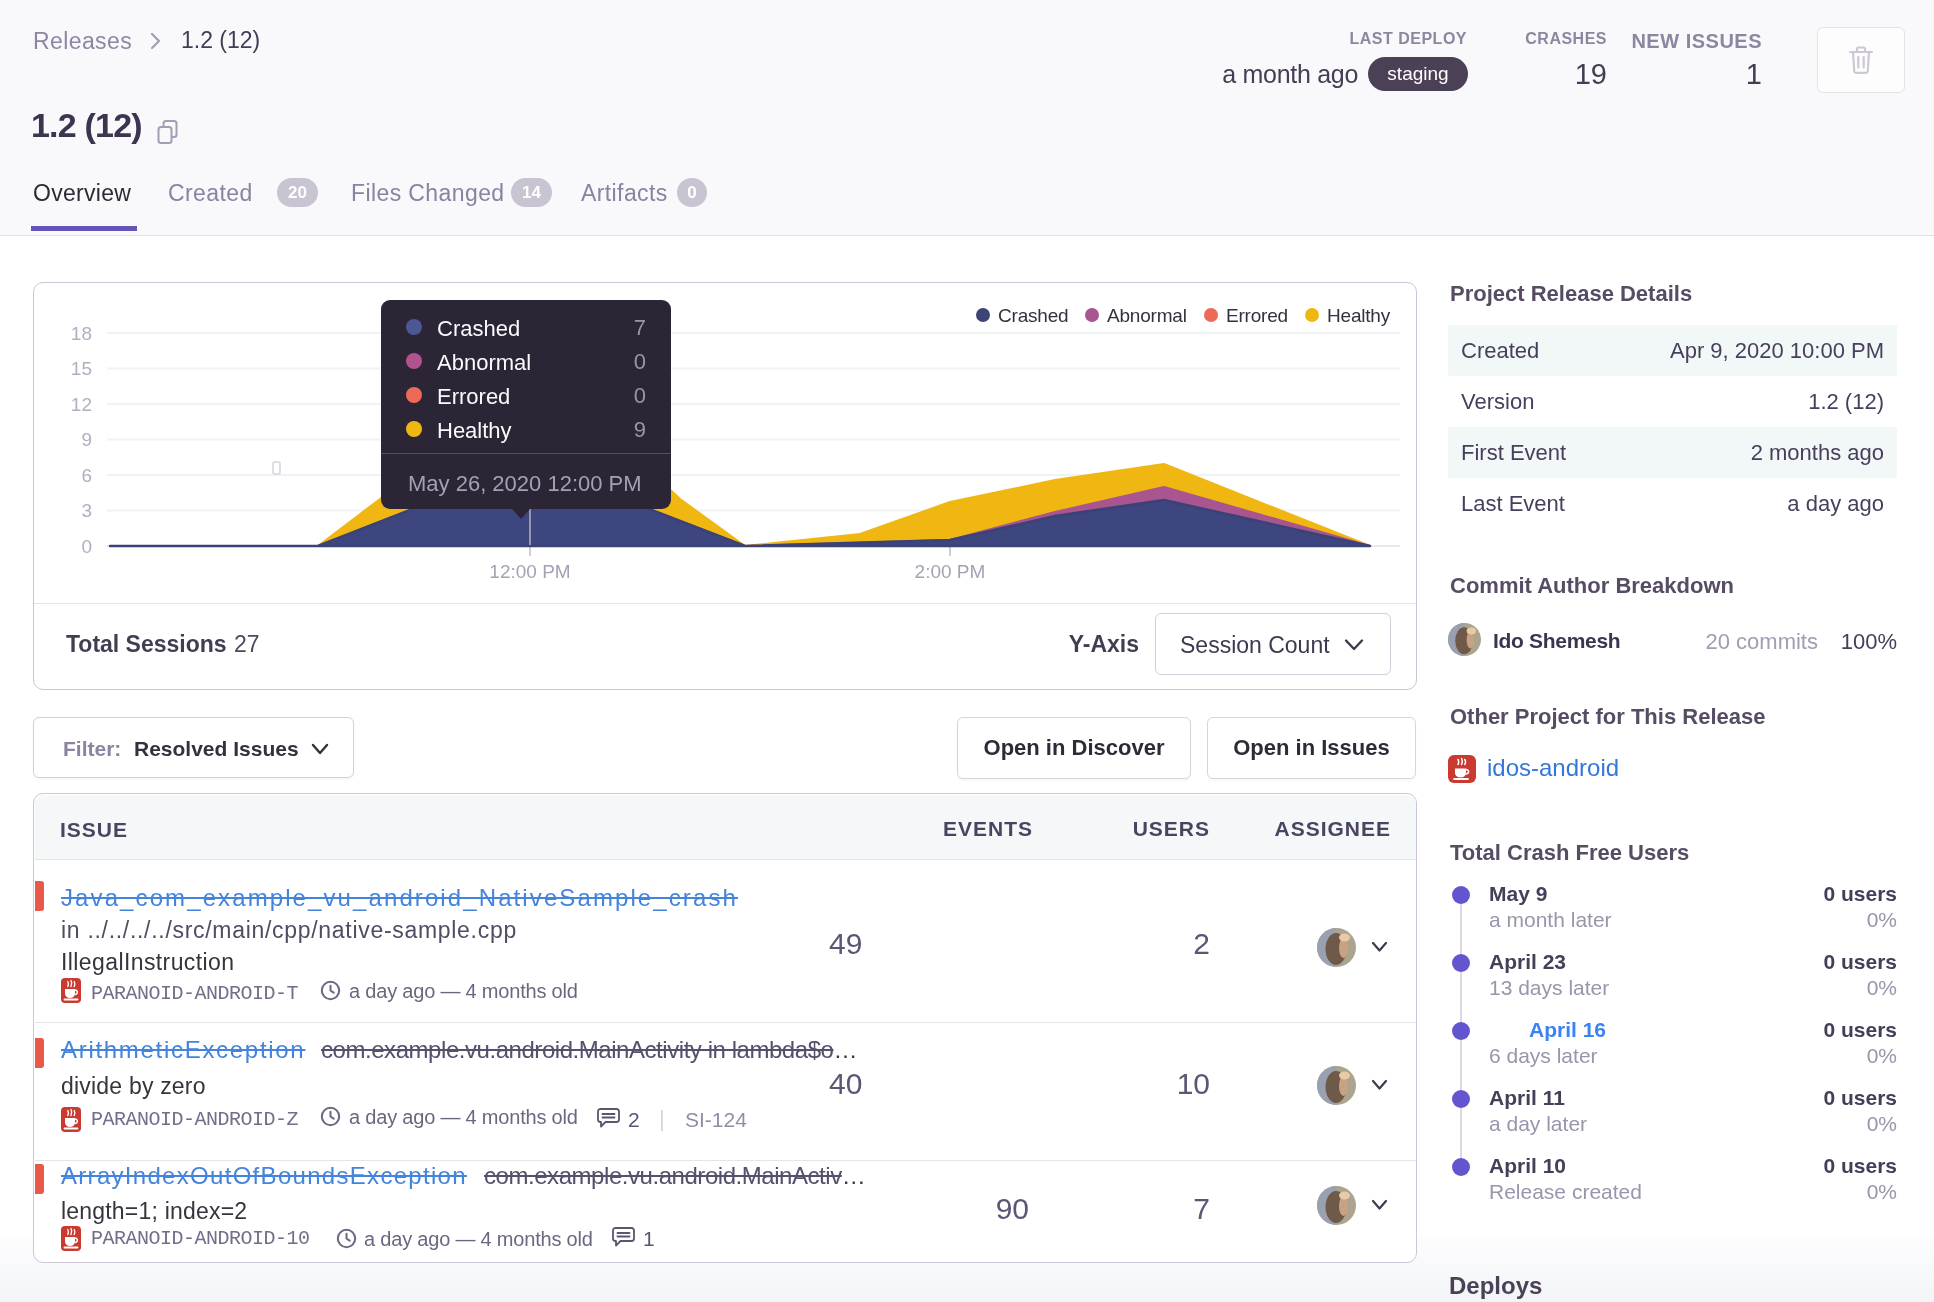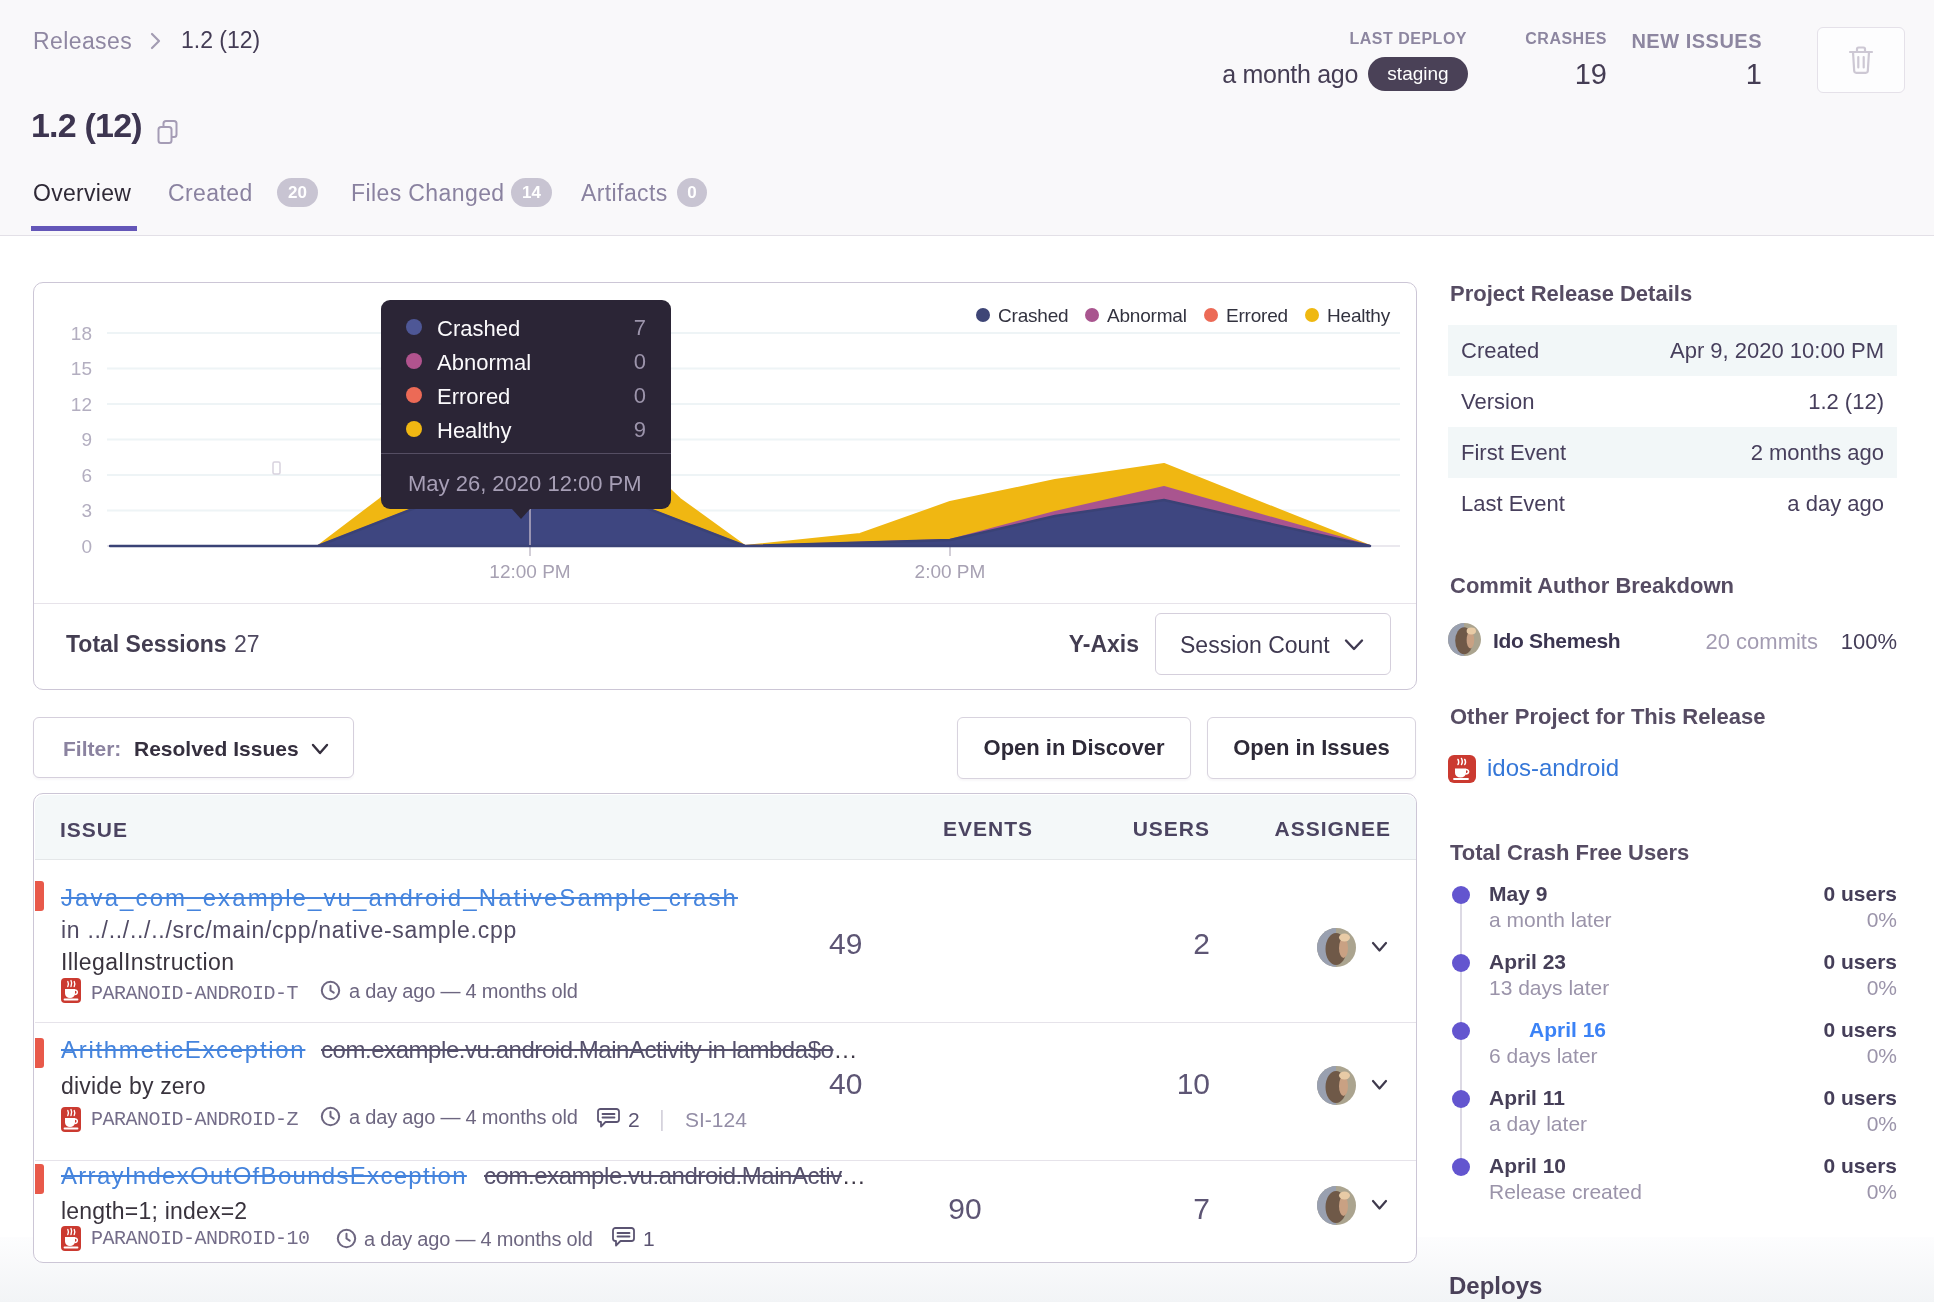--- a/index.html
+++ b/index.html
@@ -237,21 +237,21 @@
 <svg class="abs" style="left:336px; top:1228px;" width="21" height="21" viewBox="0 0 21 21">
       <circle cx="10.5" cy="10.5" r="8.7" stroke="#6d6680" stroke-width="2" fill="none"></circle>
       <path d="M10.5 5.8 V10.5 L13.7 12.6" stroke="#6d6680" stroke-width="2" fill="none" stroke-linecap="round"></path>
     </svg>
 <div class="abs" style="left:364px; top:1228px; font-size:20px; color:#6d6680; letter-spacing:-0.2px;">a day ago — 4 months old</div>
 <svg class="abs" style="left:612px; top:1227px;" width="23" height="20" viewBox="0 0 23 20">
       <path d="M3.5 1 h16 a2.5 2.5 0 0 1 2.5 2.5 v8 a2.5 2.5 0 0 1 -2.5 2.5 h-11 l-4.5 4.5 v-4.5 h-0.5 a2.5 2.5 0 0 1 -2.5 -2.5 v-8 a2.5 2.5 0 0 1 2.5 -2.5 z" stroke="#5b5472" stroke-width="1.8" fill="none" stroke-linejoin="round"></path>
       <path d="M5.5 6 h12 M5.5 9.5 h12" stroke="#5b5472" stroke-width="1.8" stroke-linecap="round"></path>
     </svg>
 <div class="abs" style="left:643px; top:1227px; font-size:21px; color:#5b5472;">1</div>
-<div class="abs num" style="left:865px; top:1192px; width:200px; text-align:center;">90</div>
+<div class="abs num" style="left:829px; top:1192px; width:200px; text-align:right;">90</div>
 <div class="abs num" style="left:1010px; top:1192px; width:200px; text-align:right;">7</div>
 <svg class="abs" style="left:1317px; top:1186px;" width="39" height="39" viewBox="0 0 39 39">
       <defs>
         <clipPath id="av3">
           <circle cx="19.5" cy="19.5" r="19.5"></circle>
         </clipPath>
       </defs>
       <g clip-path="url(#av3)">
         <rect width="39.0" height="39.0" fill="#aba48f"></rect>
         <rect width="19.0" height="39.0" fill="#99a0b0"></rect>

